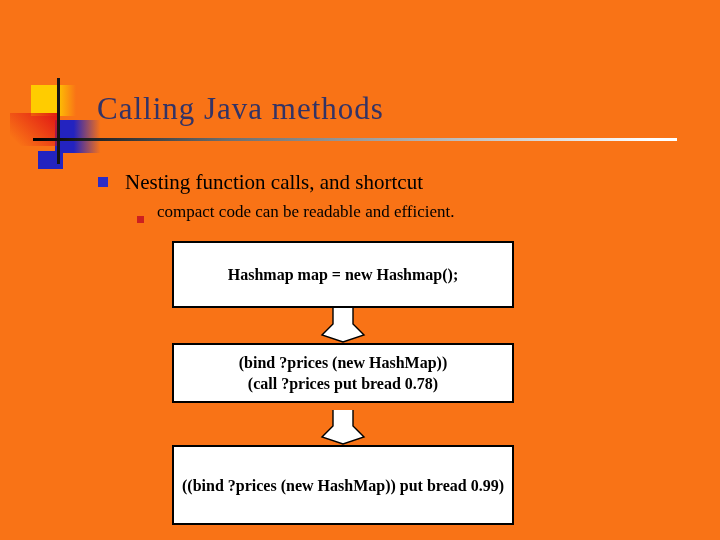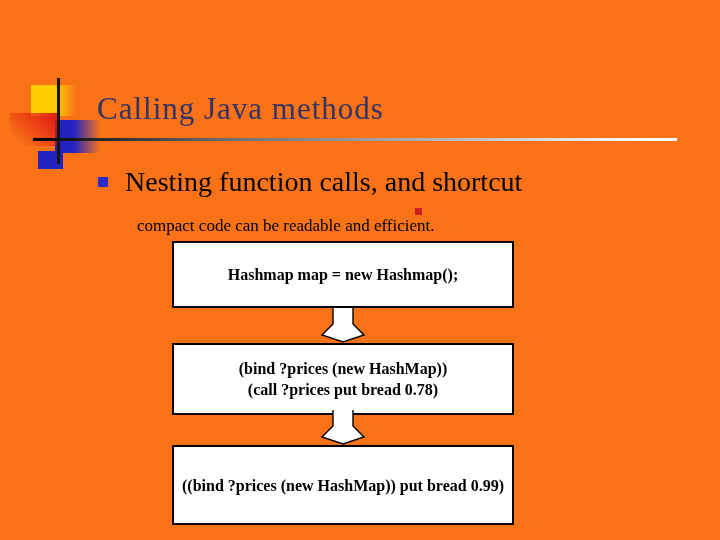--- a/index.html
+++ b/index.html
@@ -22,35 +22,35 @@
     background:linear-gradient(to right, #000000 0%, #6e6e6e 30%, #b4b4b4 62%, #ffffff 96%); }
 
   .title {
     position:absolute; left:97px; top:91px;
     font-size:31px; line-height:36px; color:#333366; letter-spacing:1px;
     white-space:nowrap;
   }
 
   .bullet-l1 { position:absolute; left:98px; top:169px; display:flex; align-items:flex-start; }
   .bullet-l1 .sq { width:10px; height:10px; background:#2b2bc8; margin-top:8px; margin-right:17px; flex:0 0 auto; }
-  .bullet-l1 .txt { font-size:28px; line-height:26px; color:#000; white-space:nowrap; }
+  .bullet-l1 .txt { font-size:21px; line-height:26px; color:#000; white-space:nowrap; }
 
-  .bullet-l2 { position:absolute; left:137px; top:201px; display:flex; align-items:flex-end;flex-direction:column; }
+  .bullet-l2 { position:absolute; left:137px; top:201px; display:flex; align-items:flex-end; }
   .bullet-l2 .sq { width:7px; height:7px; background:#cc2020; margin-top:7px; margin-right:13px; flex:0 0 auto; }
   .bullet-l2 .txt { font-size:17px; line-height:22px; color:#000; white-space:nowrap; }
 
   .codebox {
     position:absolute; left:172px; width:342px; box-sizing:border-box;
     border:2px solid #000; background:#fff;
     display:flex; flex-direction:column; justify-content:center; 
     font-weight:bold; font-size:16px; line-height:21px; color:#000; text-align:center;
   }
   .codebox .cline { white-space:nowrap; }
   .box-1 { top:241px; height:67px; }
-  .box-2 { top:343px; height:72px; }
+  .box-2 { top:343px; height:60px; }
   .box-3 { top:445px; height:80px; font-size:16px; }
 
   .down-arrow { position:absolute; left:320px; width:46px; height:35px; }
   .arrow-1 { top:308px; }
   .arrow-2 { top:410px; }
 </style>
 </head>
 <body>
 
 <div class="slide">

